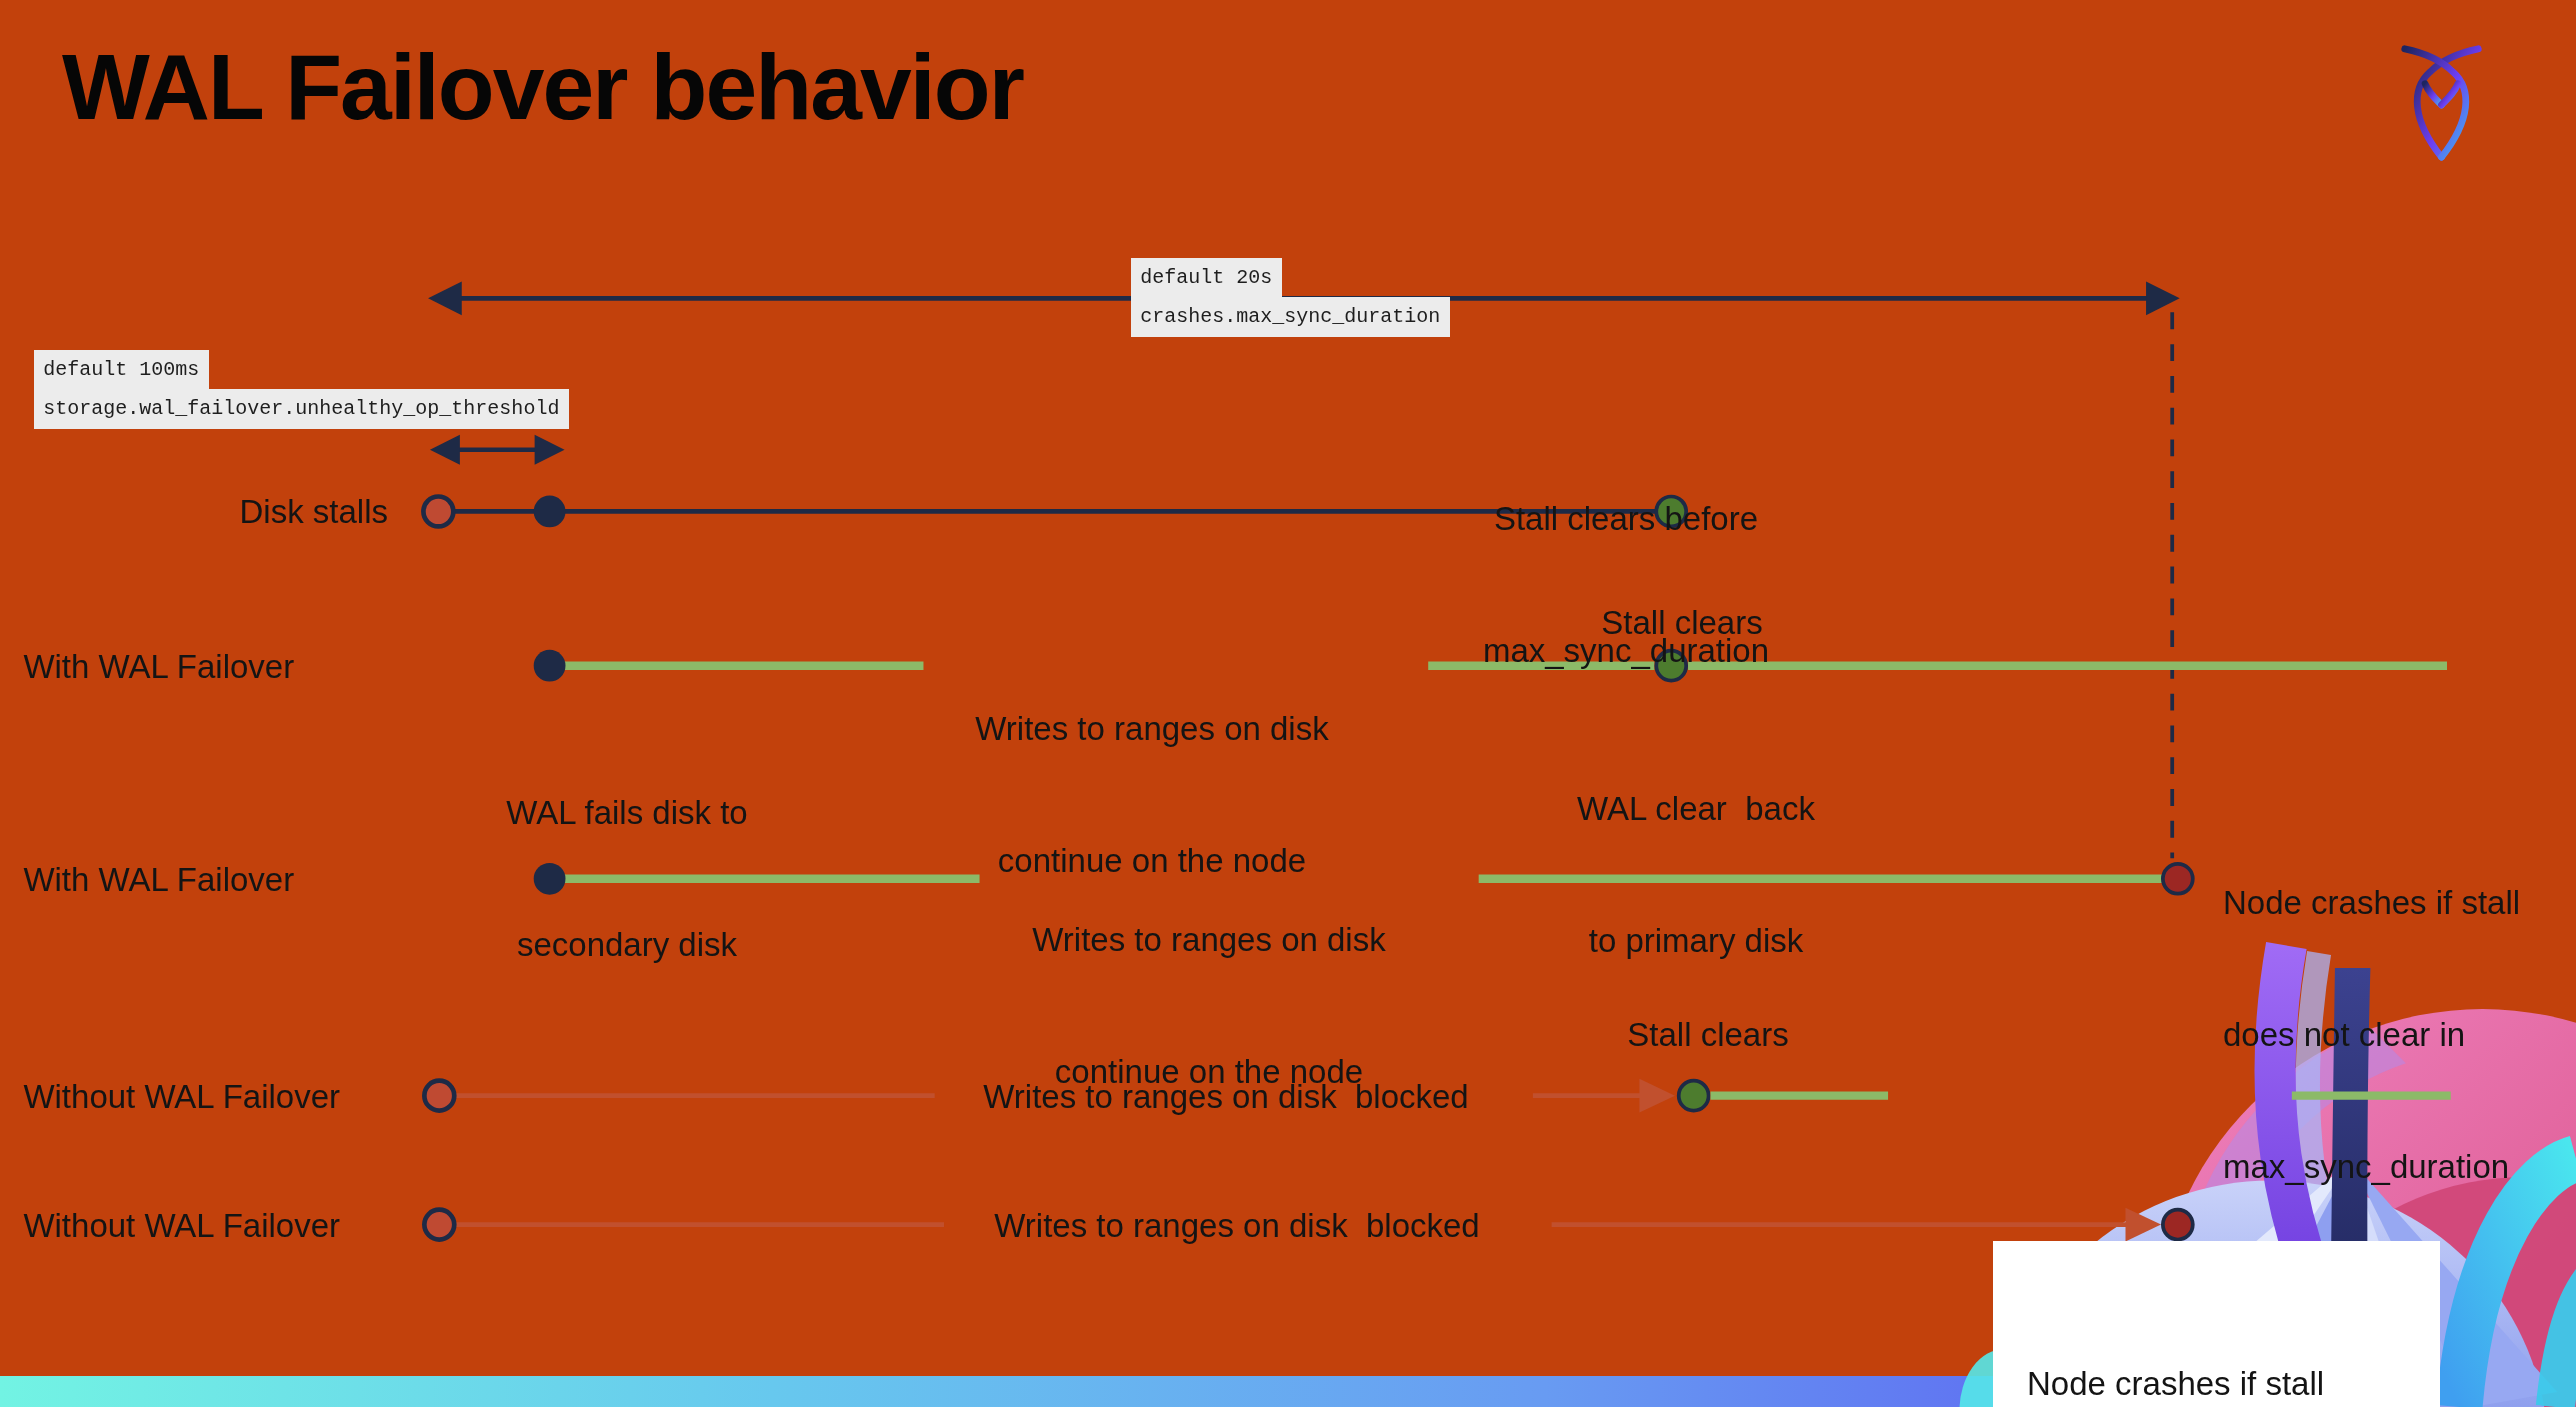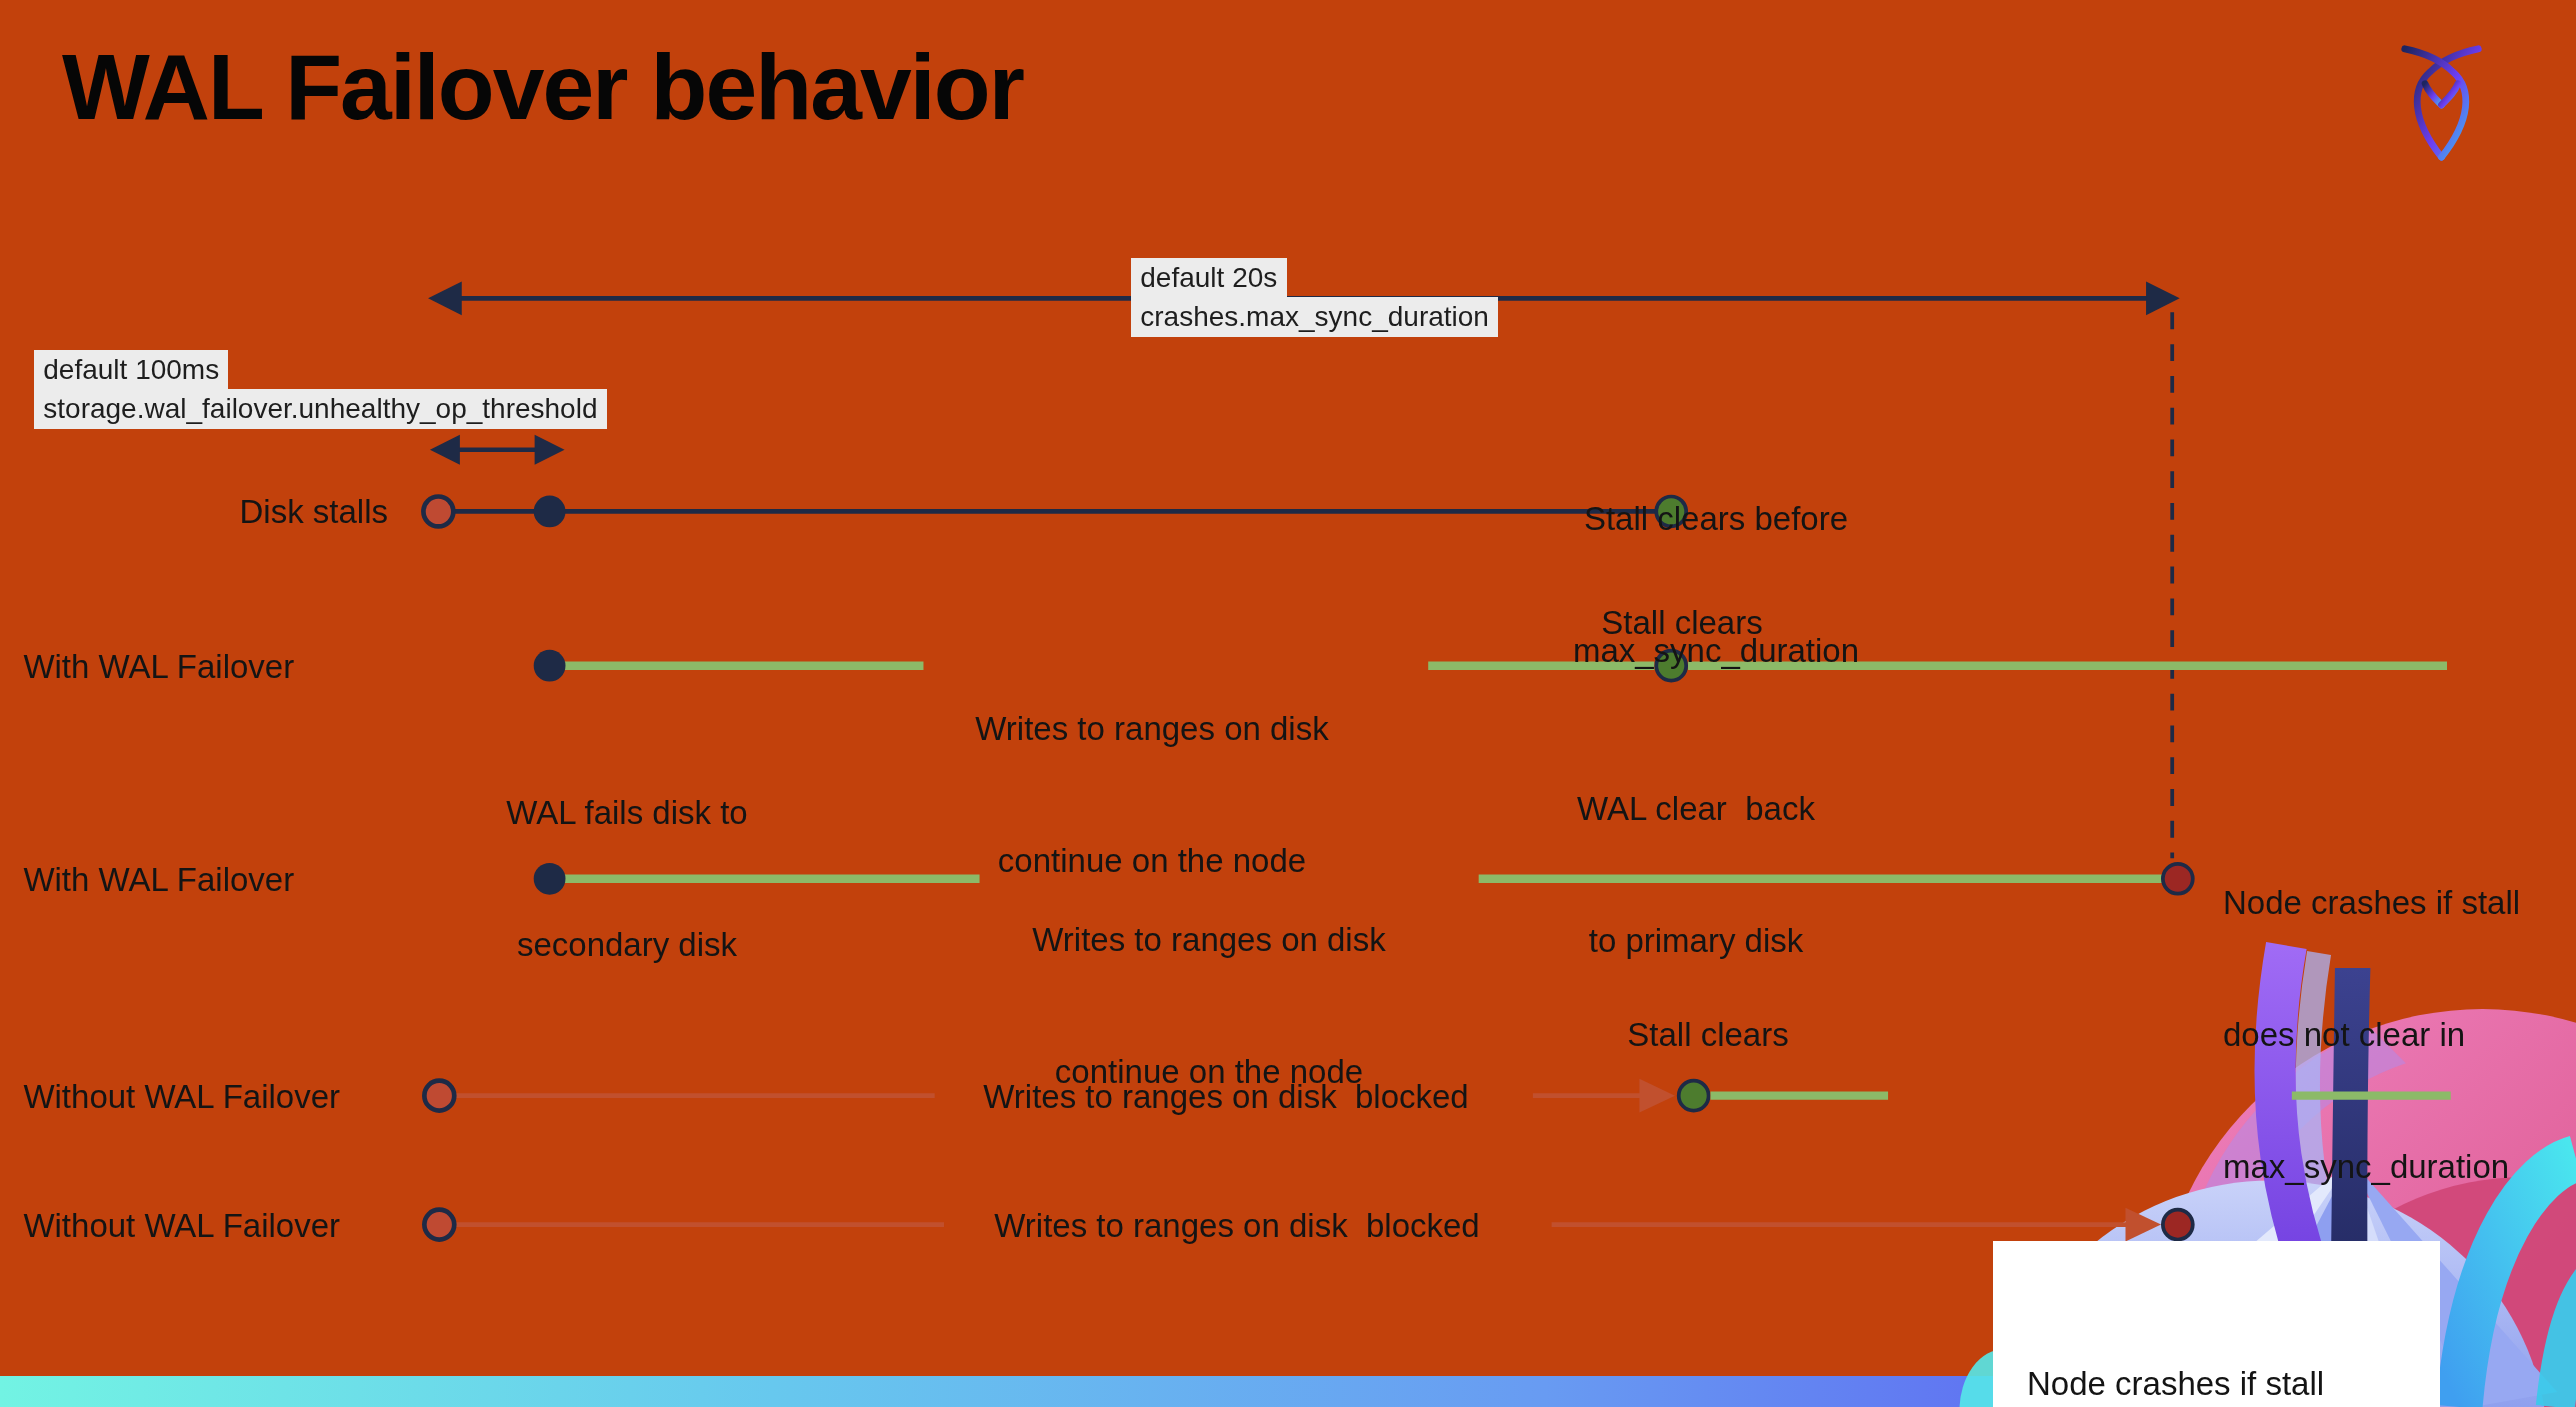--- a/index.html
+++ b/index.html
@@ -3,21 +3,21 @@
 <meta charset="utf-8">
 <style>
   html,body{margin:0;padding:0;background:#ffffff;}
   #slide{position:relative;width:2576px;height:1408px;background:#c2410c;overflow:hidden;
          font-family:"Liberation Sans",sans-serif;}
   .abs{position:absolute;}
   #title{position:absolute;left:62px;top:34px;font-size:93px;font-weight:800;
          letter-spacing:-1.9px;color:#060606;white-space:pre;}
   .t{position:absolute;font-size:33px;line-height:44px;color:#141414;white-space:pre;}
   .tc{text-align:center;transform:translateX(-50%);}
-  .code-line{position:absolute;font-family:Liberation Sans, sans-serif;font-size:28px;
+  .code-line{position:absolute;font-family:Liberation Mono, monospace;font-size:20px;
              line-height:36px;color:#1e1e1e;background:#ececec;padding:1.9px 9.3px;white-space:pre;}
   .whitebox{position:absolute;background:#ffffff;}
   svg{display:block;}
 </style>
 </head>
 <body>
 
 <div id="slide">
 
   <div class="abs" style="left:0;top:1376px;width:2576px;height:32px;z-index:1;
@@ -128,21 +128,21 @@
   <div class="code-line" style="left:1131px;top:297px;z-index:4;">crashes.max_sync_duration</div>
   <div class="code-line" style="left:34px;top:350px;z-index:4;">default 100ms</div>
   <div class="code-line" style="left:34px;top:389px;z-index:4;">storage.wal_failover.unhealthy_op_threshold</div>
 
   <div class="t" style="left:224px;top:490px;width:164px;text-align:right;z-index:4;">Disk stalls</div>
   <div class="t" style="left:23.4px;top:645px;z-index:4;">With WAL Failover</div>
   <div class="t" style="left:23.4px;top:858px;z-index:4;">With WAL Failover</div>
   <div class="t" style="left:23.4px;top:1075px;z-index:4;">Without WAL Failover</div>
   <div class="t" style="left:23.4px;top:1204px;z-index:4;">Without WAL Failover</div>
 
-  <div class="t tc" style="left:1716px;top:409px;z-index:4;text-align:center;">
+  <div class="t tc" style="left:1626px;top:409px;z-index:4;text-align:center;">
     <div>Stall clears before</div>
     <div>max_sync_duration</div>
   </div>
 
   <div class="t tc" style="left:627px;top:703px;z-index:4;">
     <div>WAL fails disk to</div>
     <div>secondary disk</div>
   </div>
   <div class="t tc" style="left:1152px;top:619px;z-index:4;">
     <div>Writes to ranges on disk</div>

